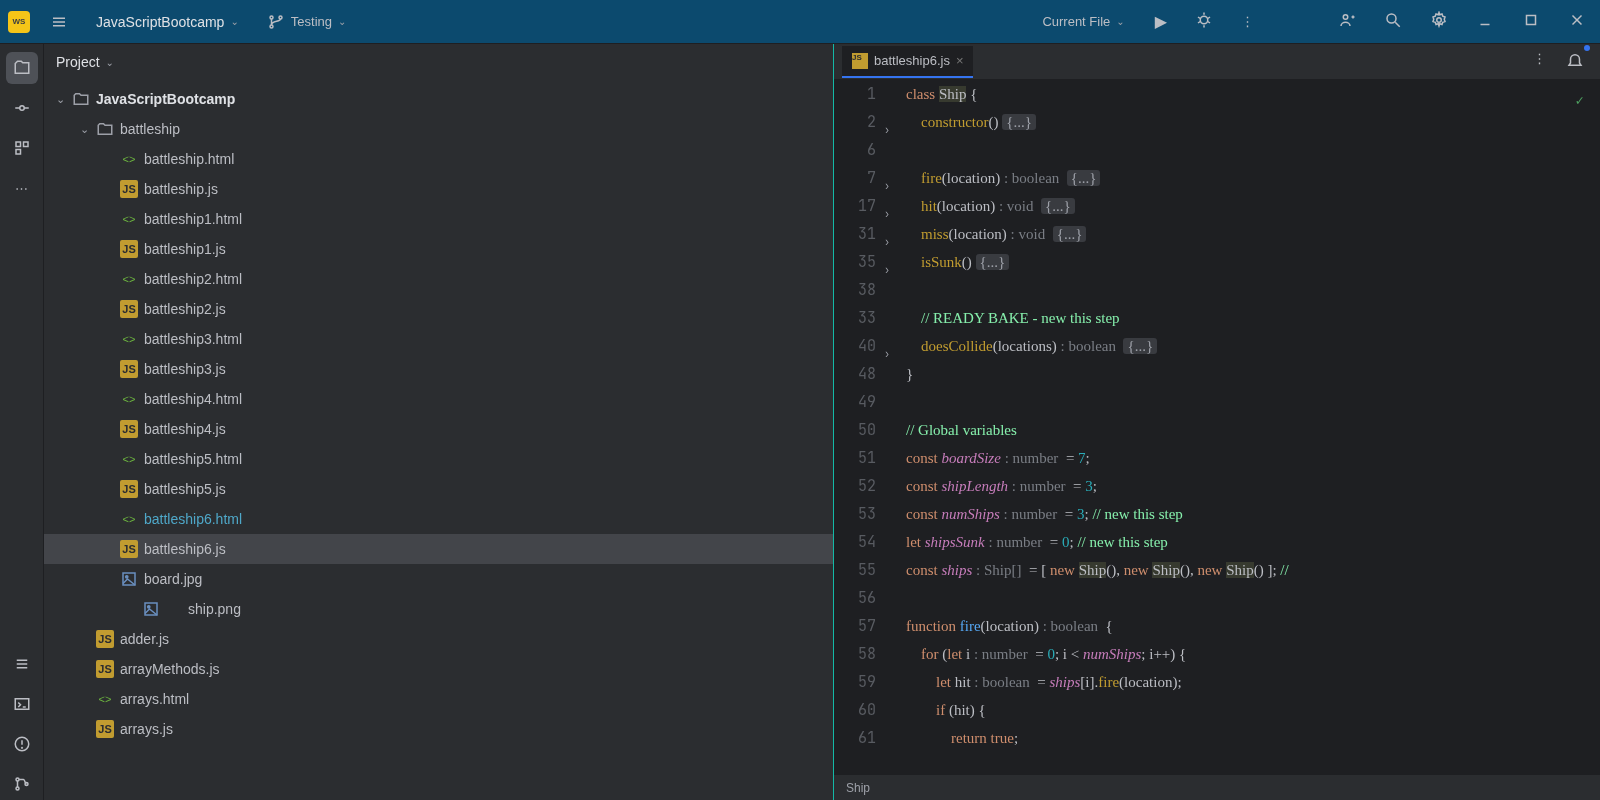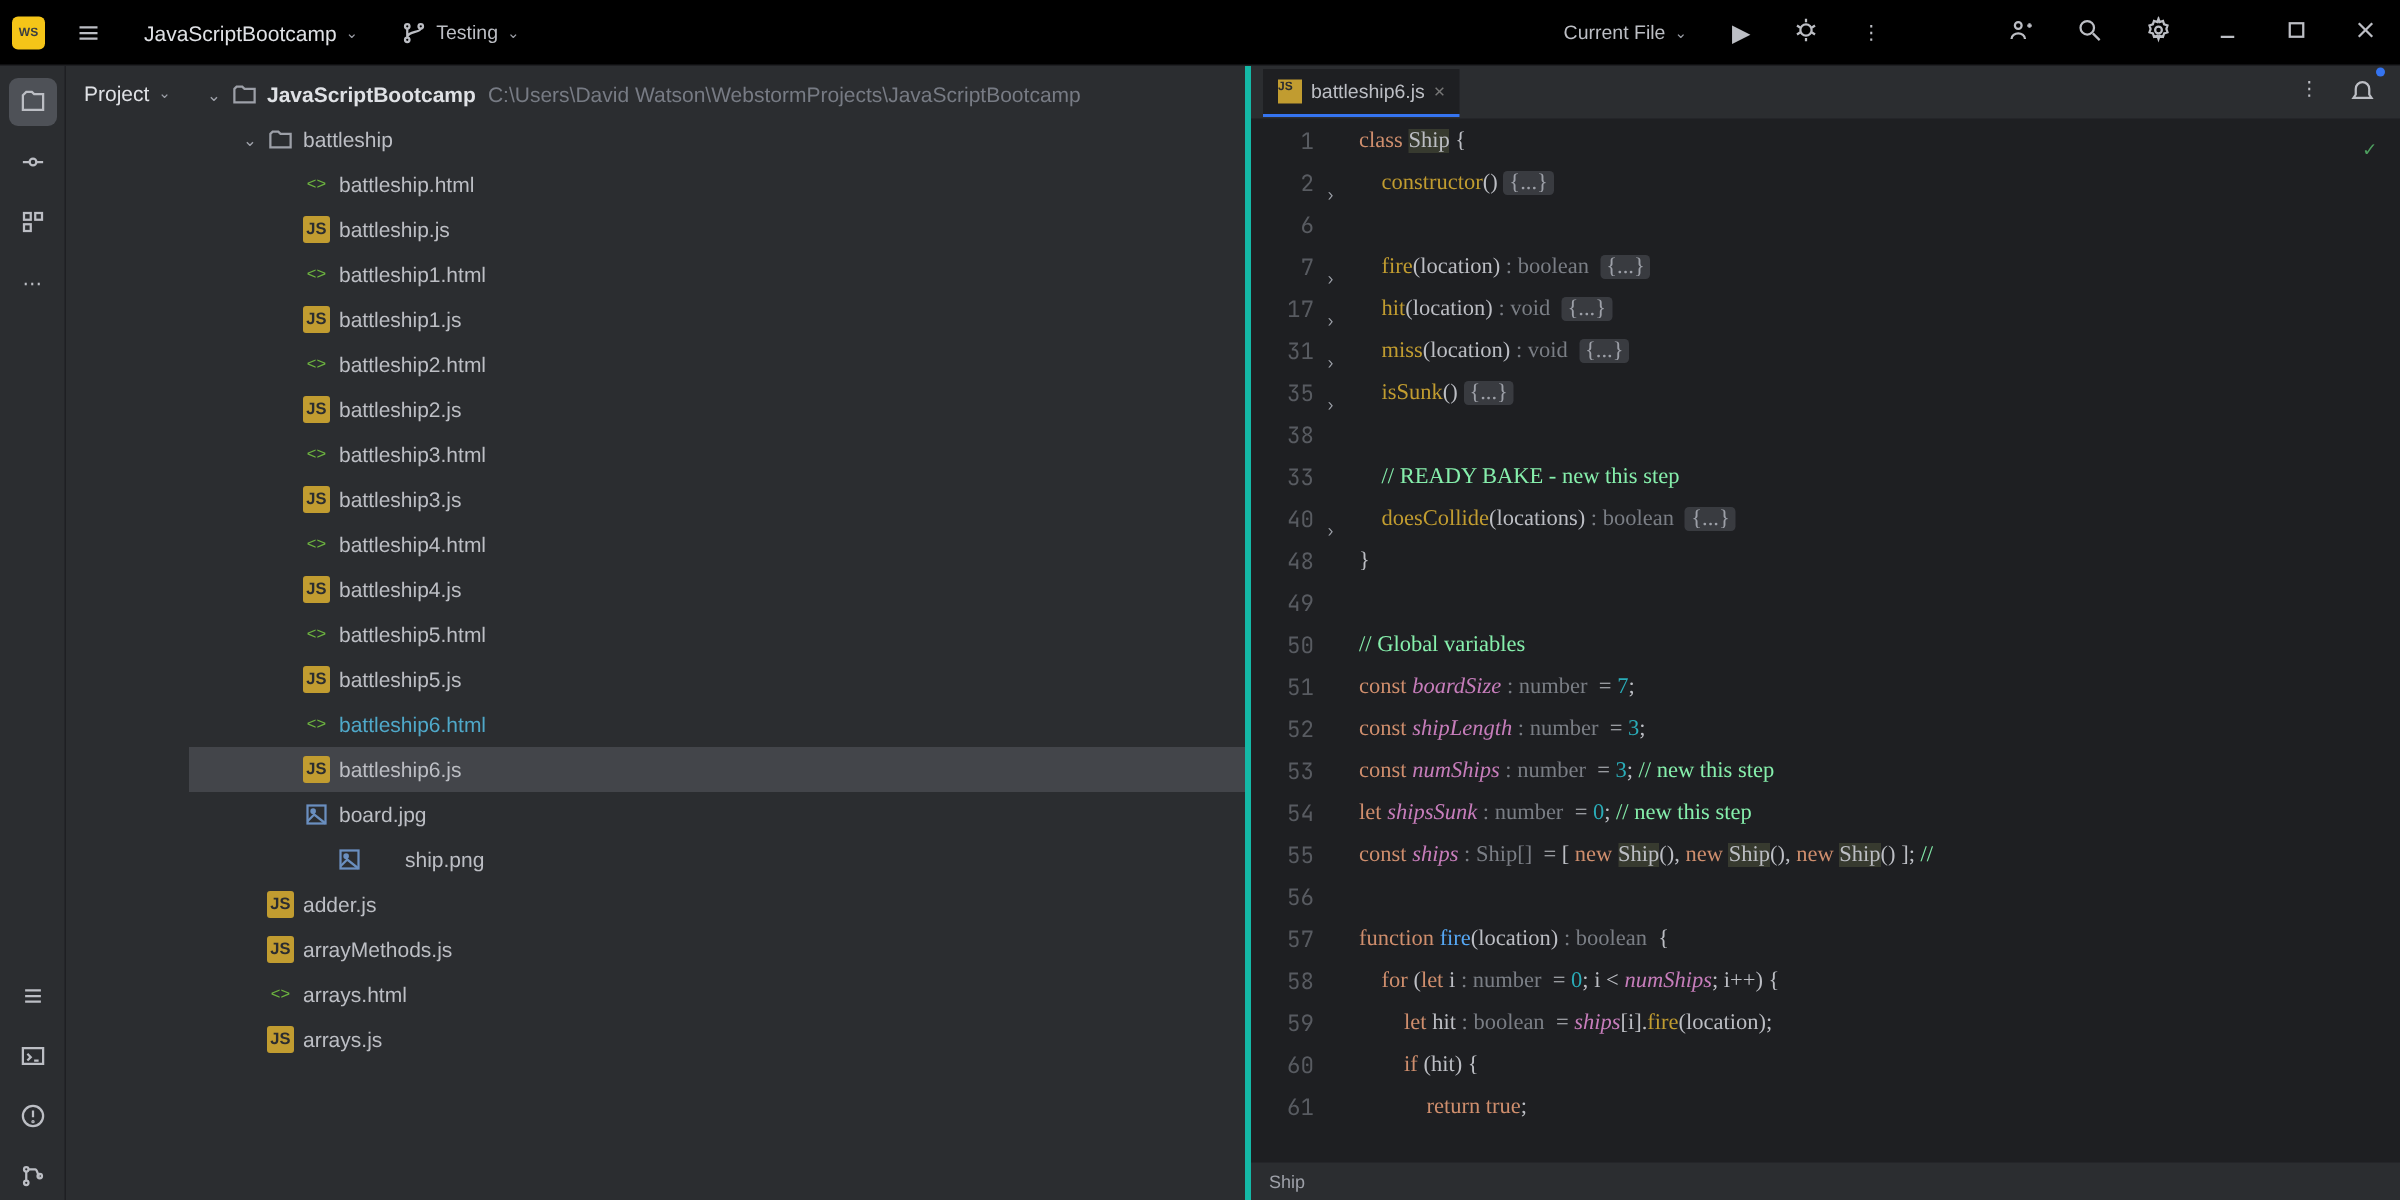--- a/index.html
+++ b/index.html
@@ -1,34 +1,34 @@
 <!DOCTYPE html>
 <html><head>
 <meta charset="utf-8">
 <style>
 * { margin:0; padding:0; box-sizing:border-box; }
 body { font-family:"Segoe UI",Arial,sans-serif; background:#2b2d30; color:#bcbec4; font-size:13px; overflow:hidden; width:1600px; height:800px; }
-.toolbar { height:44px; background:#000000; display:flex; align-items:center; padding:0 8px; border-bottom:1px solid #1e1f22; }
+.toolbar { height:44px; background:#0c4a6e; display:flex; align-items:center; padding:0 8px; border-bottom:1px solid #1e1f22; }
 .tb-left { display:flex; align-items:center; gap:12px; }
 .tb-right { display:flex; align-items:center; gap:16px; margin-left:auto; }
 .ws-icon { width:22px; height:22px; background:linear-gradient(#f5c518,#f5c518); border-radius:4px; display:flex; align-items:center; justify-content:center; font-size:8px; font-weight:bold; color:#3c3f41; }
 .tb-btn { color:#bcbec4; cursor:pointer; padding:4px 8px; display:flex; align-items:center; gap:6px; border-radius:4px; }
 .chev { font-size:10px; color:#9da0a8; }
 .proj-name { font-size:14px; color:#dfe1e5; }
 .run-icon { color:#5dbb63; font-size:16px; }
 .bug-icon { color:#5dbb63; font-size:15px; }
 .icon-btn { color:#bcbec4; cursor:pointer; padding:6px; border-radius:4px; }
 
 .main { display:flex; height:756px; }
 .left-rail { width:44px; background:#2b2d30; border-right:1px solid #1e1f22; display:flex; flex-direction:column; align-items:center; padding-top:8px; gap:8px; }
 .rail-btn { width:32px; height:32px; display:flex; align-items:center; justify-content:center; border-radius:6px; cursor:pointer; color:#bcbec4; }
 .rail-btn.active { background:#4e5157; }
 .rail-spacer { flex:1; }
 
-.project-panel { width:790px; background:#2b2d30; border-right:4px solid #14b8a6; display:flex; flex-direction:row; }
+.project-panel { width:790px; background:#2b2d30; border-right:1px solid #14b8a6; display:flex; flex-direction:column; }
 .panel-header { height:36px; display:flex; align-items:center; padding:0 12px; font-size:14px; color:#dfe1e5; font-weight:500; gap:6px; }
 .tree { flex:1; overflow-y:auto; padding:4px 0; }
 .tree-row { height:30px; display:flex; align-items:center; cursor:pointer; padding-left:12px; white-space:nowrap; }
 .tree-row.selected { background:#43454a; }
 .tree-row .arrow { width:16px; color:#9da0a8; font-size:11px; }
 .tree-row .ficon { width:18px; height:18px; margin-right:6px; display:flex; align-items:center; justify-content:center; font-size:11px; border-radius:2px; }
 .tree-row .fname { font-size:14px; }
 .ic-folder { color:#9da0a8; }
 .ic-html { color:#6cb33f; }
 .ic-js { background:#c19c30; color:#2b2d30; font-weight:bold; font-size:8px; }
@@ -201,21 +201,20 @@
       </div>
     <div class="tree" id="tree">
         <div class="tree-row" style="padding-left: 12px;">
           <span class="arrow">⌄</span>
           <span class="ficon ic-folder">
             <svg viewBox="0 0 24 24">
               <path d="M3 7l2-2h5l2 2h9v12H3z"></path>
             </svg>
           </span>
           <span class="fname"><b style="color:#dfe1e5">JavaScriptBootcamp</b></span>
-          <span class="proj-path">C:\Users\David Watson\WebstormProjects\JavaScriptBootcamp</span>
         </div>
         <div class="tree-row" style="padding-left: 36px;">
           <span class="arrow">⌄</span>
           <span class="ficon ic-folder">
             <svg viewBox="0 0 24 24">
               <path d="M3 7l2-2h5l2 2h9v12H3z"></path>
             </svg>
           </span>
           <span class="fname">battleship</span>
         </div>

